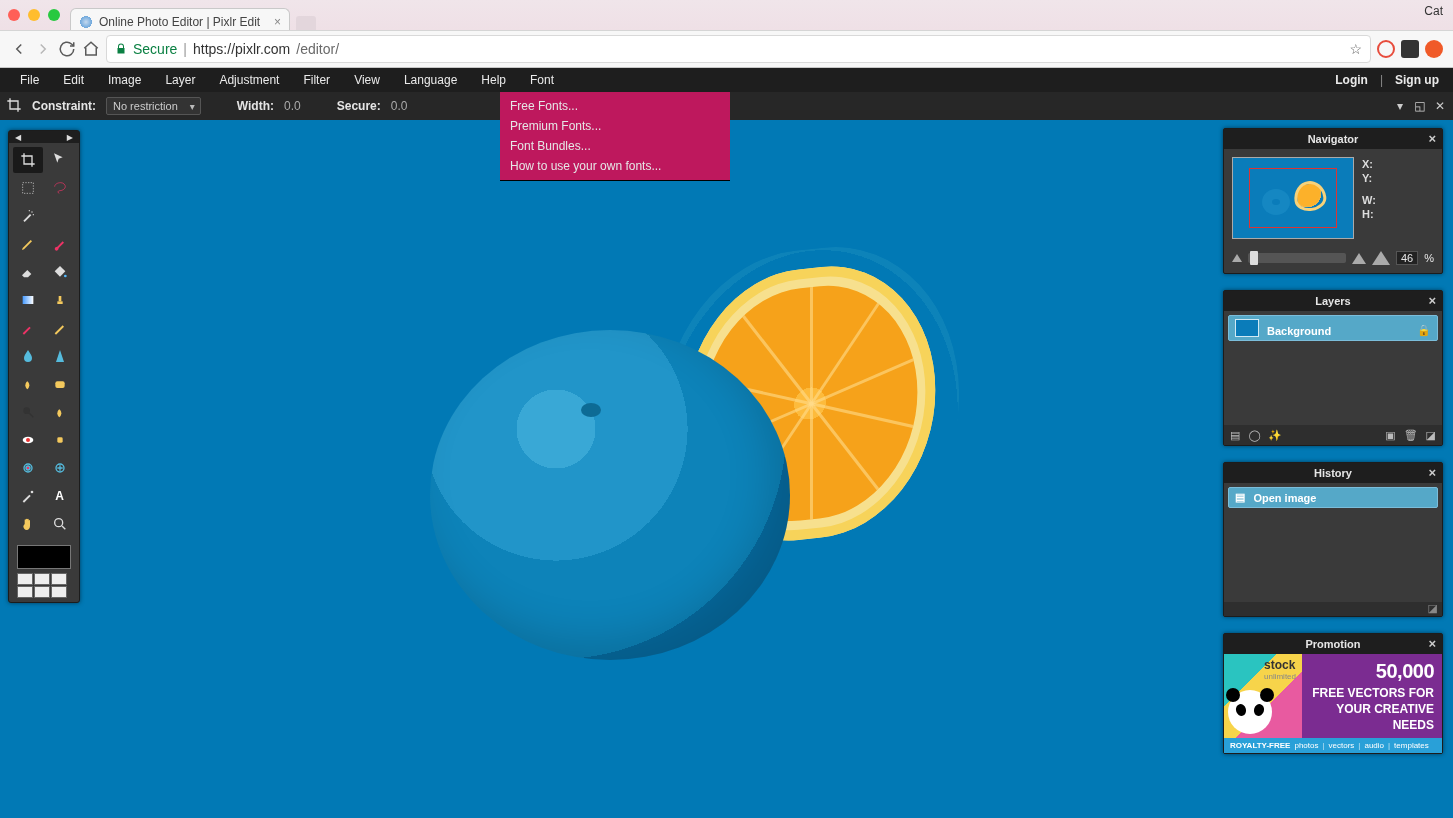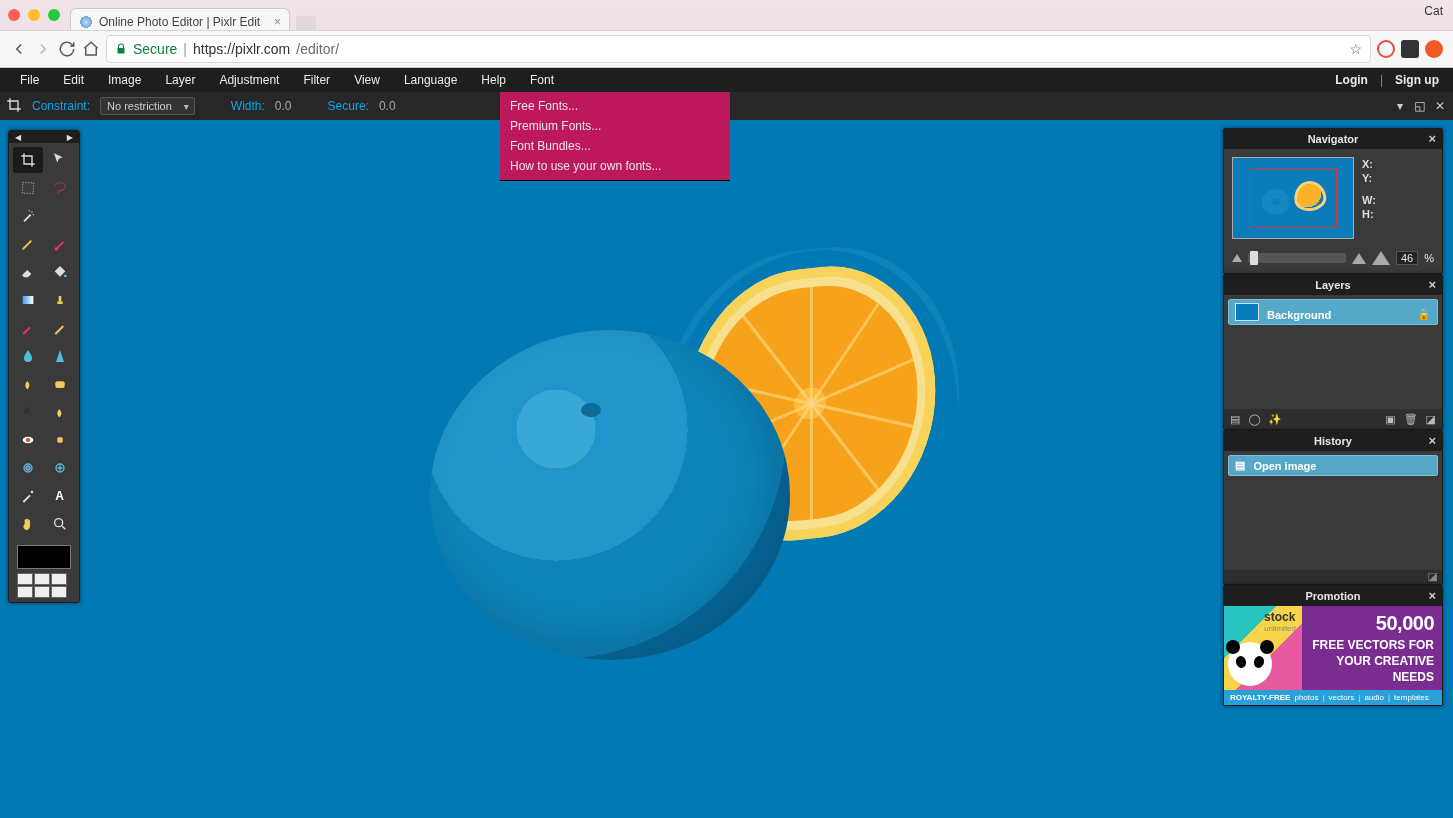--- a/index.html
+++ b/index.html
@@ -35,21 +35,21 @@
 .app{position:absolute;top:68px;left:0;right:0;bottom:0;background:#0179b5}
 
 .menubar{height:24px;background:#1e1e1e;display:flex;align-items:center;padding:0 8px;color:#eaeaea;font-size:12px}
 .menubar .mi{padding:0 12px;height:24px;display:flex;align-items:center;cursor:default}
 .menubar .right{margin-left:auto;display:flex;align-items:center;gap:6px}
 .menubar .right .mi{font-weight:bold;padding:0 6px}
 .menubar .sep{color:#888}
 
 .optbar{height:28px;background:#272727;display:flex;align-items:center;color:#ddd;font-size:12px;padding:0 6px;gap:10px;position:relative}
 .crop-ico svg{width:16px;height:16px}
-.opt-label{font-weight:normal;color:#0ea5e9}
+.opt-label{font-weight:bold;color:#e5e5e5}
 .opt-select{background:#333;border:1px solid #555;color:#ccc;height:18px;font-size:11px;padding:0 22px 0 6px;display:flex;align-items:center;position:relative;border-radius:2px}
 .opt-select::after{content:"▾";position:absolute;right:5px;color:#bbb;font-size:10px}
 .opt-num{color:#aaa}
 .optbar .right-icons{margin-left:auto;display:flex;gap:6px;color:#ccc}
 .optbar .right-icons span{width:14px;height:14px;display:flex;align-items:center;justify-content:center;font-size:12px}
 
 .dropdown{position:absolute;top:24px;left:500px;width:230px;background:#be185d;color:#e6e6e6;font-size:12px;z-index:900;border-bottom:1px solid #000;padding:4px 0}
 .dropdown .ditem{padding:3px 10px}
 
 .toolbox{position:absolute;top:62px;left:8px;width:72px;background:#3a3a3a;border:1px solid #1c1c1c;border-radius:3px;z-index:50;box-shadow:0 0 4px rgba(0,0,0,.5)}
@@ -57,21 +57,21 @@
 .tools-grid{display:grid;grid-template-columns:1fr 1fr;padding:4px;gap:2px}
 .tool{height:26px;display:flex;align-items:center;justify-content:center;border-radius:2px}
 .tool.active{background:#1a1a1a}
 .tool svg{width:16px;height:16px}
 .tool-single{grid-column:1/2}
 .swatch-area{padding:4px 8px}
 .swatch-main{width:54px;height:24px;background:#000;border:1px solid #777}
 .swatch-row{display:flex;gap:1px;margin-top:4px;flex-wrap:wrap}
 .swatch-mini{width:16px;height:12px;background:#eee;border:1px solid #666}
 
-.panels{position:absolute;right:10px;top:60px;width:220px;display:flex;flex-direction:column;gap:0;z-index:40}
+.panels{position:absolute;right:10px;top:60px;width:220px;display:flex;flex-direction:column;gap:16px;z-index:40}
 .panel{background:#3a3a3a;border:1px solid #1c1c1c;border-radius:2px;box-shadow:0 0 4px rgba(0,0,0,.5);color:#e6e6e6;font-size:11px}
 .panel-head{height:20px;background:#1e1e1e;display:flex;align-items:center;justify-content:center;position:relative;font-weight:bold}
 .panel-head .x{position:absolute;right:6px;top:2px;color:#ccc;font-size:13px}
 
 .nav-body{display:flex;padding:8px;gap:8px}
 .nav-thumb-wrap{width:122px;height:82px;border:1px solid #aaa;background:#0a7cba;position:relative;display:flex;align-items:center;justify-content:center}
 .nav-thumb-inner{width:88px;height:60px;border:1px solid #d33;background:#0a7cba;position:relative;overflow:hidden;display:flex;align-items:center;justify-content:center}
 .thumb-half{width:32px;height:30px;border-radius:50% 50% 50% 50%/60% 60% 40% 40%;background:radial-gradient(ellipse at 40% 35%,#fcb12a 0 60%,#f5b43c 60% 66%,transparent 66%),#0a7cba;border:3px solid #f7d27a;position:absolute;right:10px;top:12px;transform:rotate(-8deg)}
 .thumb-whole{width:28px;height:26px;border-radius:50%;background:#0a7cba;position:absolute;left:12px;top:20px;box-shadow:inset 0 0 0 10px #1587c2}
 .nav-coords{font-size:11px;color:#ddd;line-height:14px}

